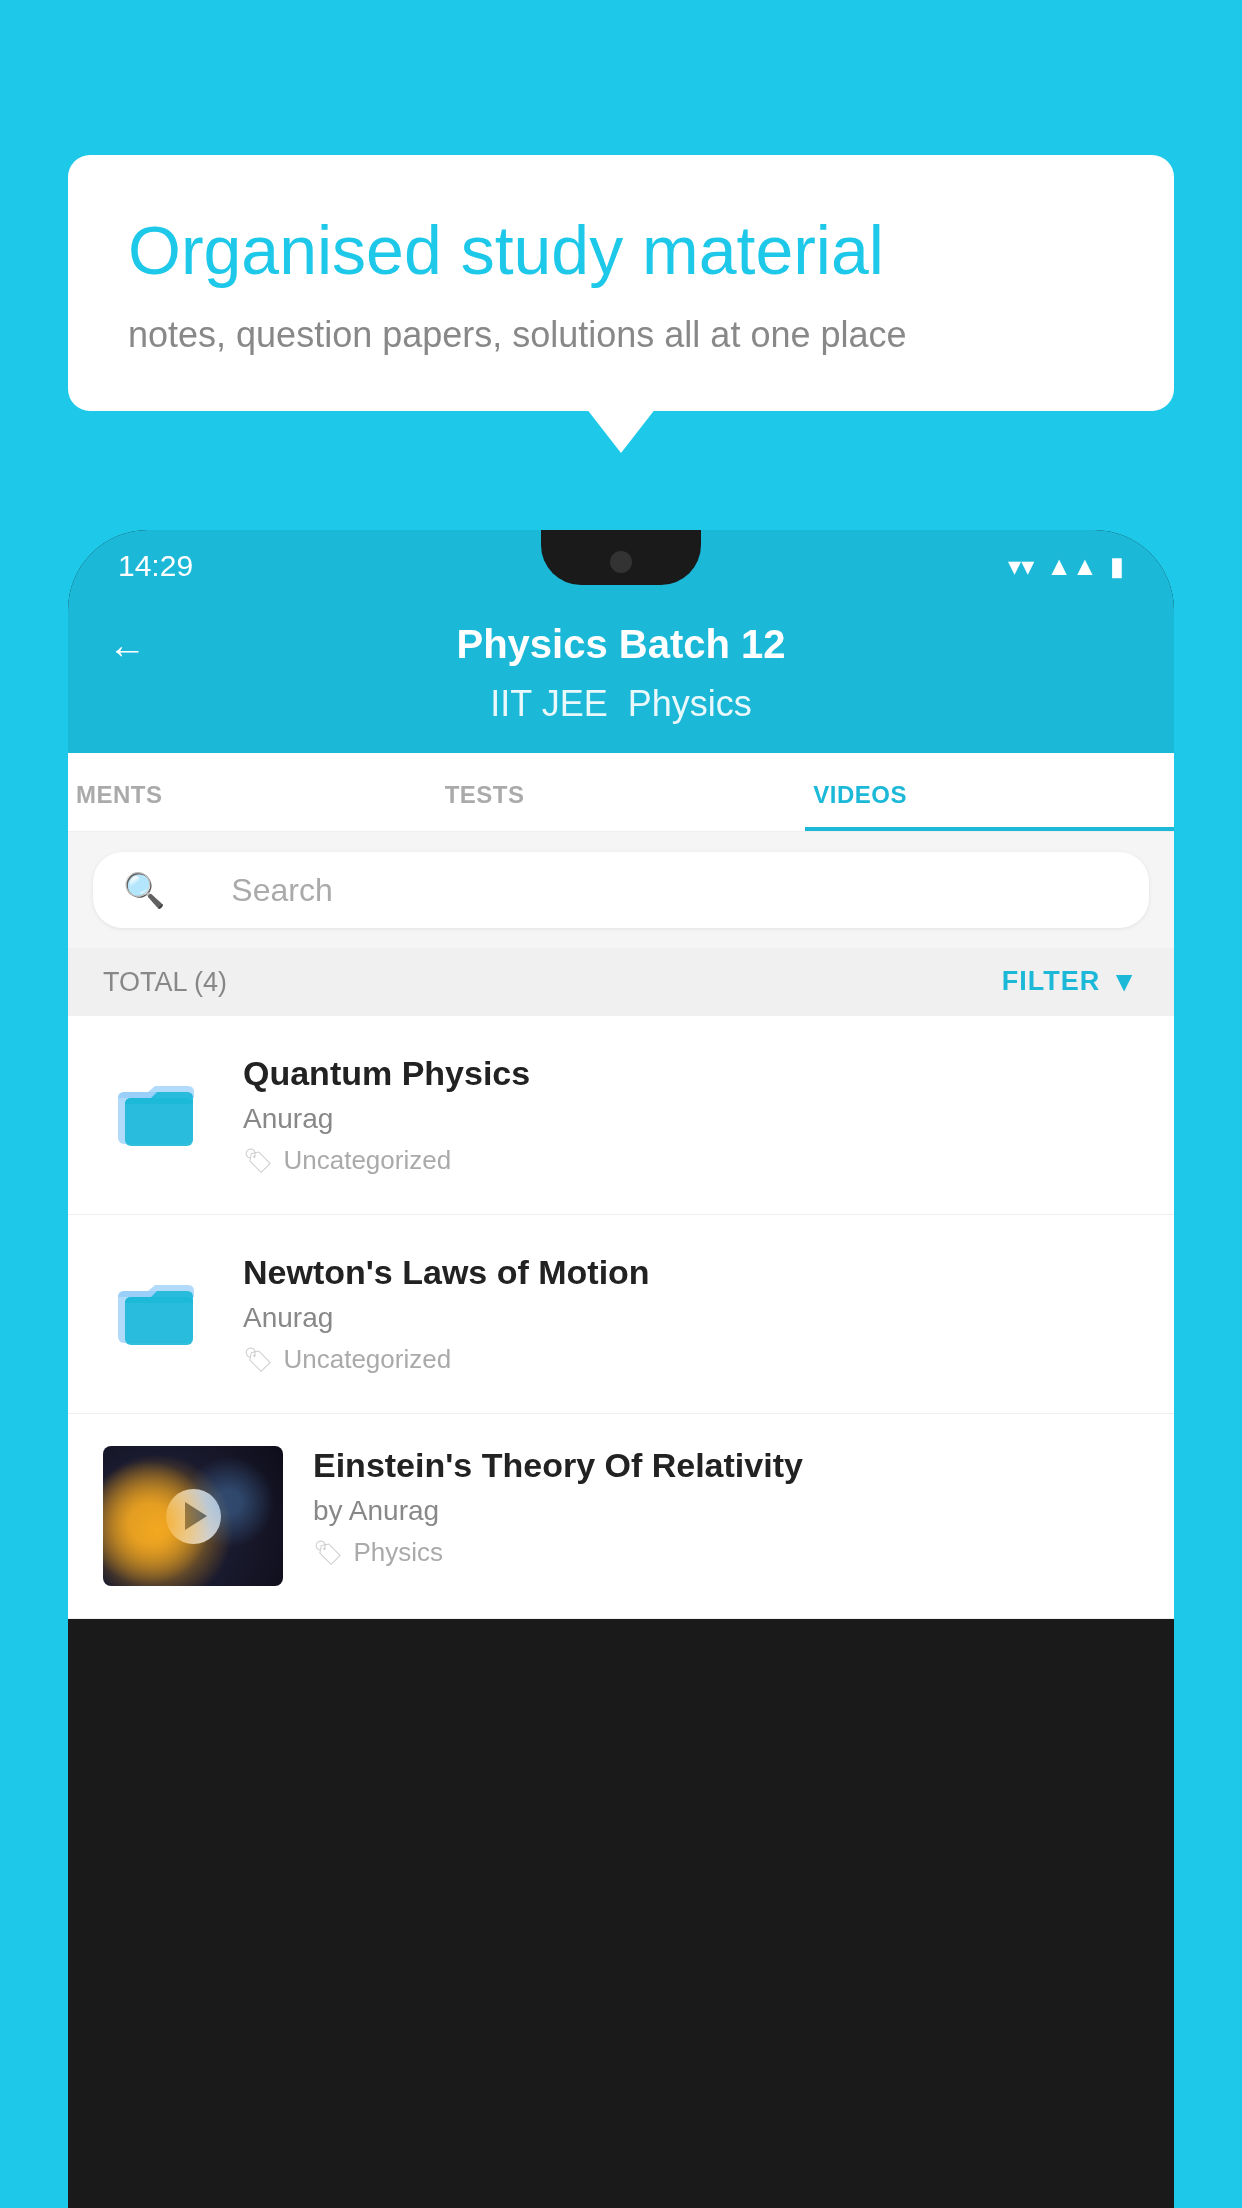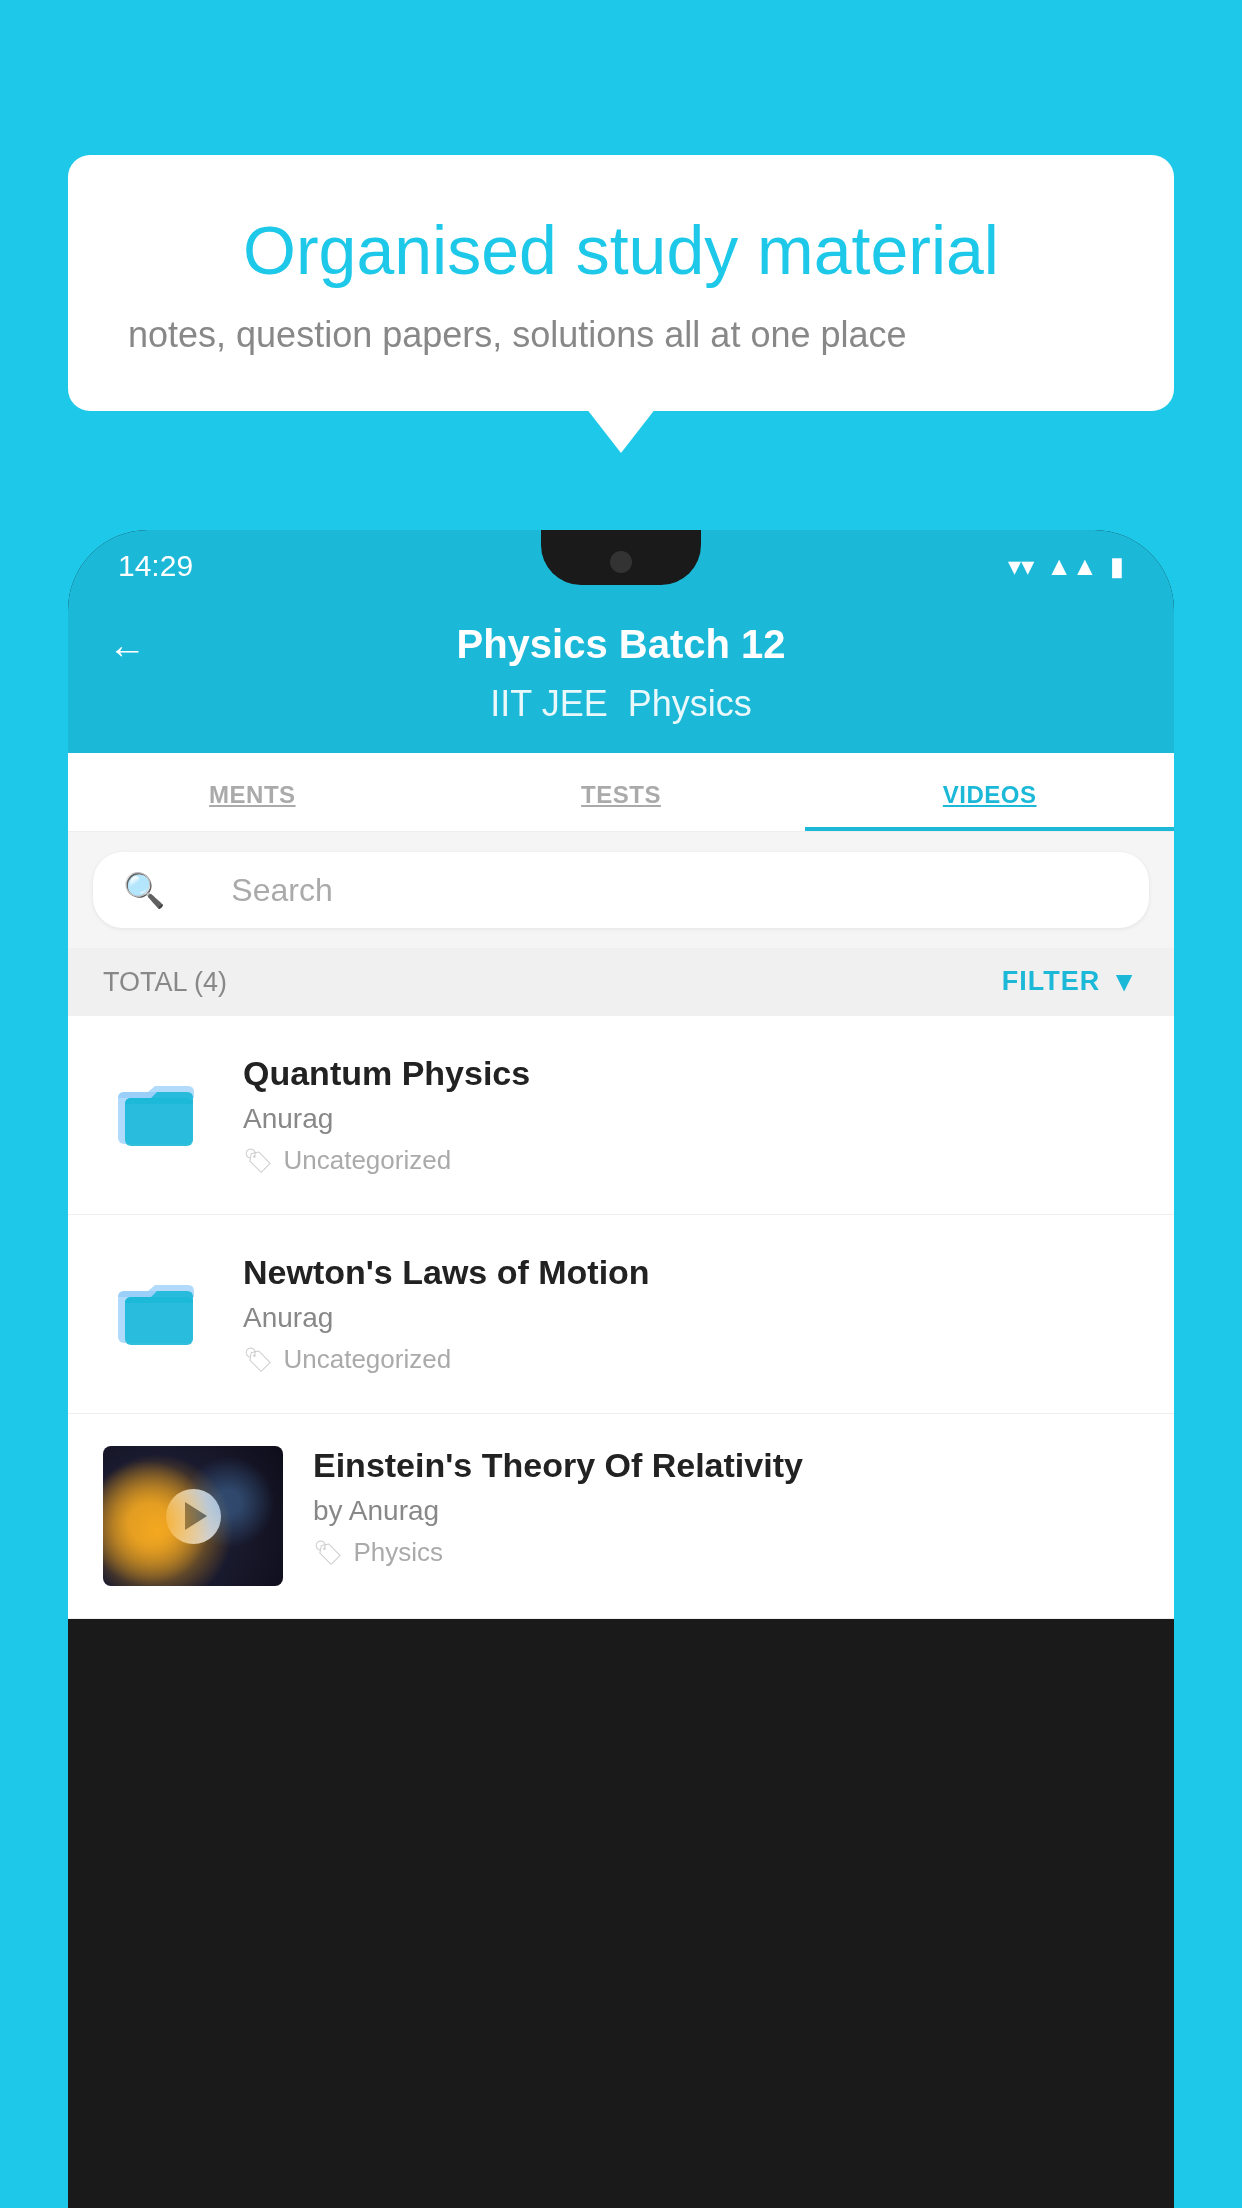--- a/index.html
+++ b/index.html
@@ -40,21 +40,20 @@
       border-right: 35px solid transparent;
       border-top: 45px solid white;
     }
 
     .speech-bubble h1 {
       color: #1EC8E8;
       font-size: 68px;
       font-weight: 500;
       line-height: 1.2;
       margin-bottom: 22px;
-      text-align: center;
     }
 
     .speech-bubble p {
       color: #888;
       font-size: 36px;
       font-weight: 400;
     }
 
     
     .phone-frame {
@@ -155,28 +154,26 @@
     
     .tabs {
       background: white;
       display: flex;
       border-bottom: 1px solid #eee;
       overflow: hidden;
     }
 
     .tab {
       flex: 1;
-      text-align: center;
-      padding: 28px 0 22px;
+      padding: 28px 8px 22px;
       font-size: 24px;
       font-weight: 600;
       color: #aaa;
       letter-spacing: 0.5px;
       position: relative;
-      text-decoration: underline;
     }
 
     .tab.active {
       color: #1CB8D8;
     }
 
     .tab.active::after {
       content: '';
       position: absolute;
       bottom: 0;

